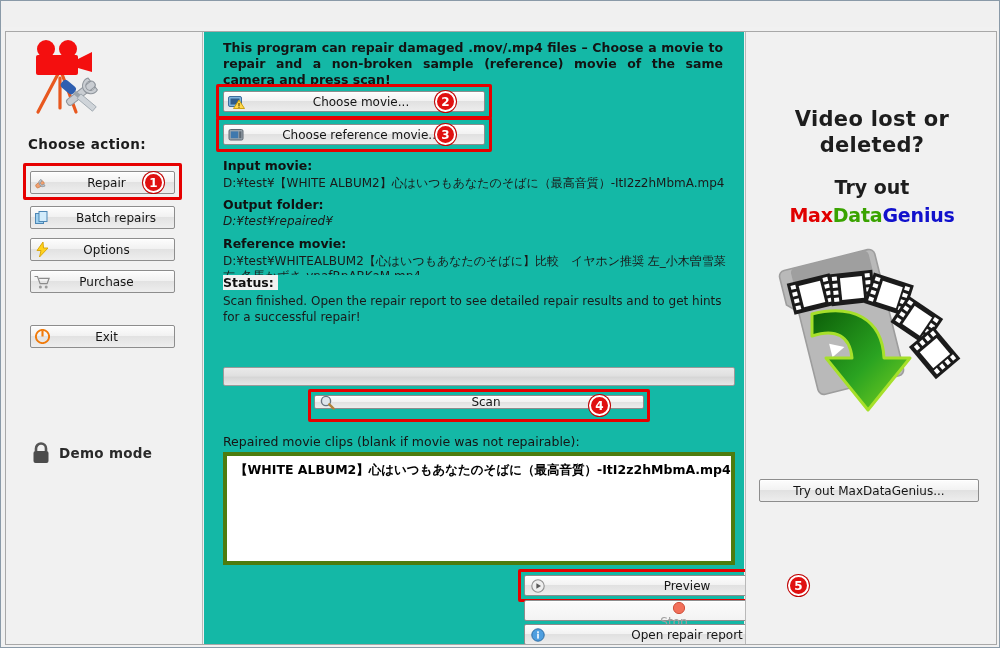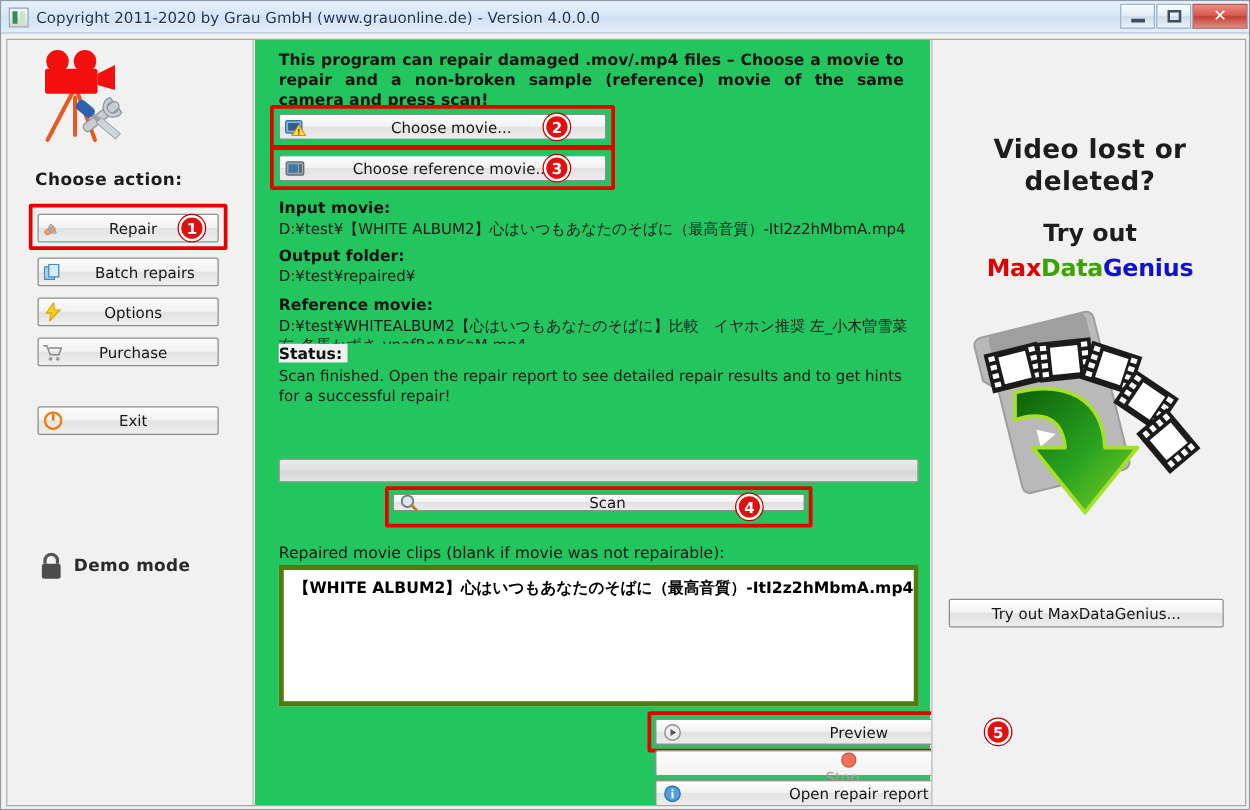--- a/index.html
+++ b/index.html
@@ -107,21 +107,21 @@
   }
 
   .demo-row {
     position: absolute; left: 26px; top: 410px; display: flex; align-items: center; gap: 9px;
   }
   .demo-label { font-size: 13.5px; font-weight: bold; color: #2a2a2a; letter-spacing: 0.3px; }
 
   
   .main {
     position: absolute; left: 198px; top: 0; width: 540px; height: 612px;
-    background: #22c55e;
+    background: #14b8a6;
   }
   .intro {
     position: absolute; left: 19px; top: 8px; width: 500px;
     font-size: 12.5px; color: #131313; line-height: 16px;
     font-weight: 600;
     text-align: justify;
   }
 
   .wide-btn {
     position: absolute; left: 19px; width: 262px; height: 21px;
@@ -227,35 +227,20 @@
     box-shadow: 0 0 0 1px #c00000;
     font-family: "DejaVu Sans", sans-serif;
     z-index: 40;
   }
 </style>
 </head>
 <body>
 
 <div id="app">
 
-  <div class="titlebar">
-    <div class="tb-icon"></div>
-    <div class="tb-title">Copyright 2011-2020 by Grau GmbH (www.grauonline.de) - Version 4.0.0.0</div>
-    <div class="tb-buttons">
-      <div class="tb-btn">
-        <div class="tb-min-glyph"></div>
-      </div>
-      <div class="tb-btn">
-        <div class="tb-max-glyph"></div>
-      </div>
-      <div class="tb-btn close">
-        <span class="tb-close-glyph">✕</span>
-      </div>
-    </div>
-  </div>
 
   <div class="window-body">
     <div class="inner-frame">
 
       <div class="sidebar">
 
         <svg class="app-logo" viewBox="0 0 90 82">
 
           <g stroke="#e8581f" stroke-width="3.2" fill="none" stroke-linecap="round">
             <line x1="34" y1="36" x2="14" y2="74"></line>
@@ -376,21 +361,21 @@
           </span>
           <span class="lbl">Choose reference movie...</span>
         </div>
         <div class="redbox" style="left:12px; top:85px; width:276px; height:35px;"></div>
         <div class="badge" style="left:231px; top:92px;">3</div>
 
         <div class="fld-title" style="left:19px; top:126px;">Input movie:</div>
         <div class="fld-value" style="left:19px; top:143px; width:512px;">D:¥test¥【WHITE ALBUM2】心はいつもあなたのそばに（最高音質）-ItI2z2hMbmA.mp4</div>
 
         <div class="fld-title" style="left:19px; top:165px;">Output folder:</div>
-        <div class="fld-value" style="left:19px; top:182px; width:512px;">D:¥test¥repaired¥</div>
+        <div class="fld-value" style="left:19px; top:182px; width:512px;font-style:italic;">D:¥test¥repaired¥</div>
 
         <div class="fld-title" style="left:19px; top:204px;">Reference movie:</div>
         <div class="fld-value" style="left:19px; top:221px; width:512px;">D:¥test¥WHITEALBUM2【心はいつもあなたのそばに】比較　イヤホン推奨 左_小木曽雪菜</div>
         <div class="fld-value" style="left:19px; top:236px; width:512px; height:7px; overflow:hidden;">右_冬馬かずさ-ynafRpABKaM.mp4</div>
 
         <div class="fld-title" style="left:19px; top:243px; background:#f1f1f1; padding-right:4px;">Status:</div>
         <div class="fld-value" style="left:19px; top:261px; width:512px; white-space:normal; line-height:16px;">Scan finished. Open the repair report to see detailed repair results and to get hints for a successful repair!</div>
 
         <div class="progressbar"></div>
 

